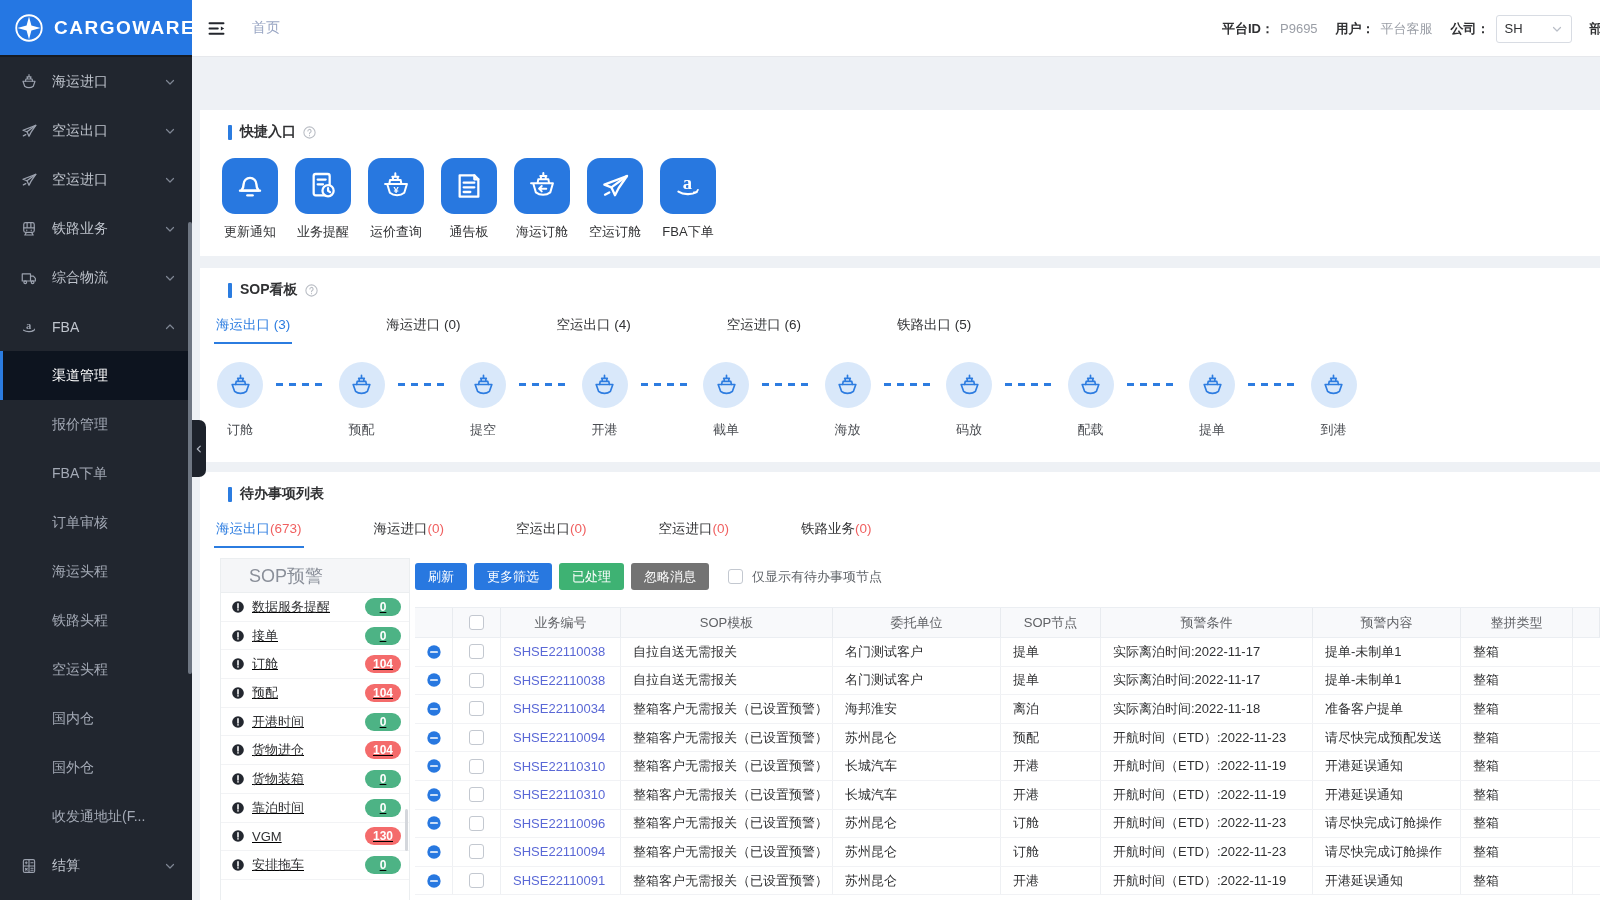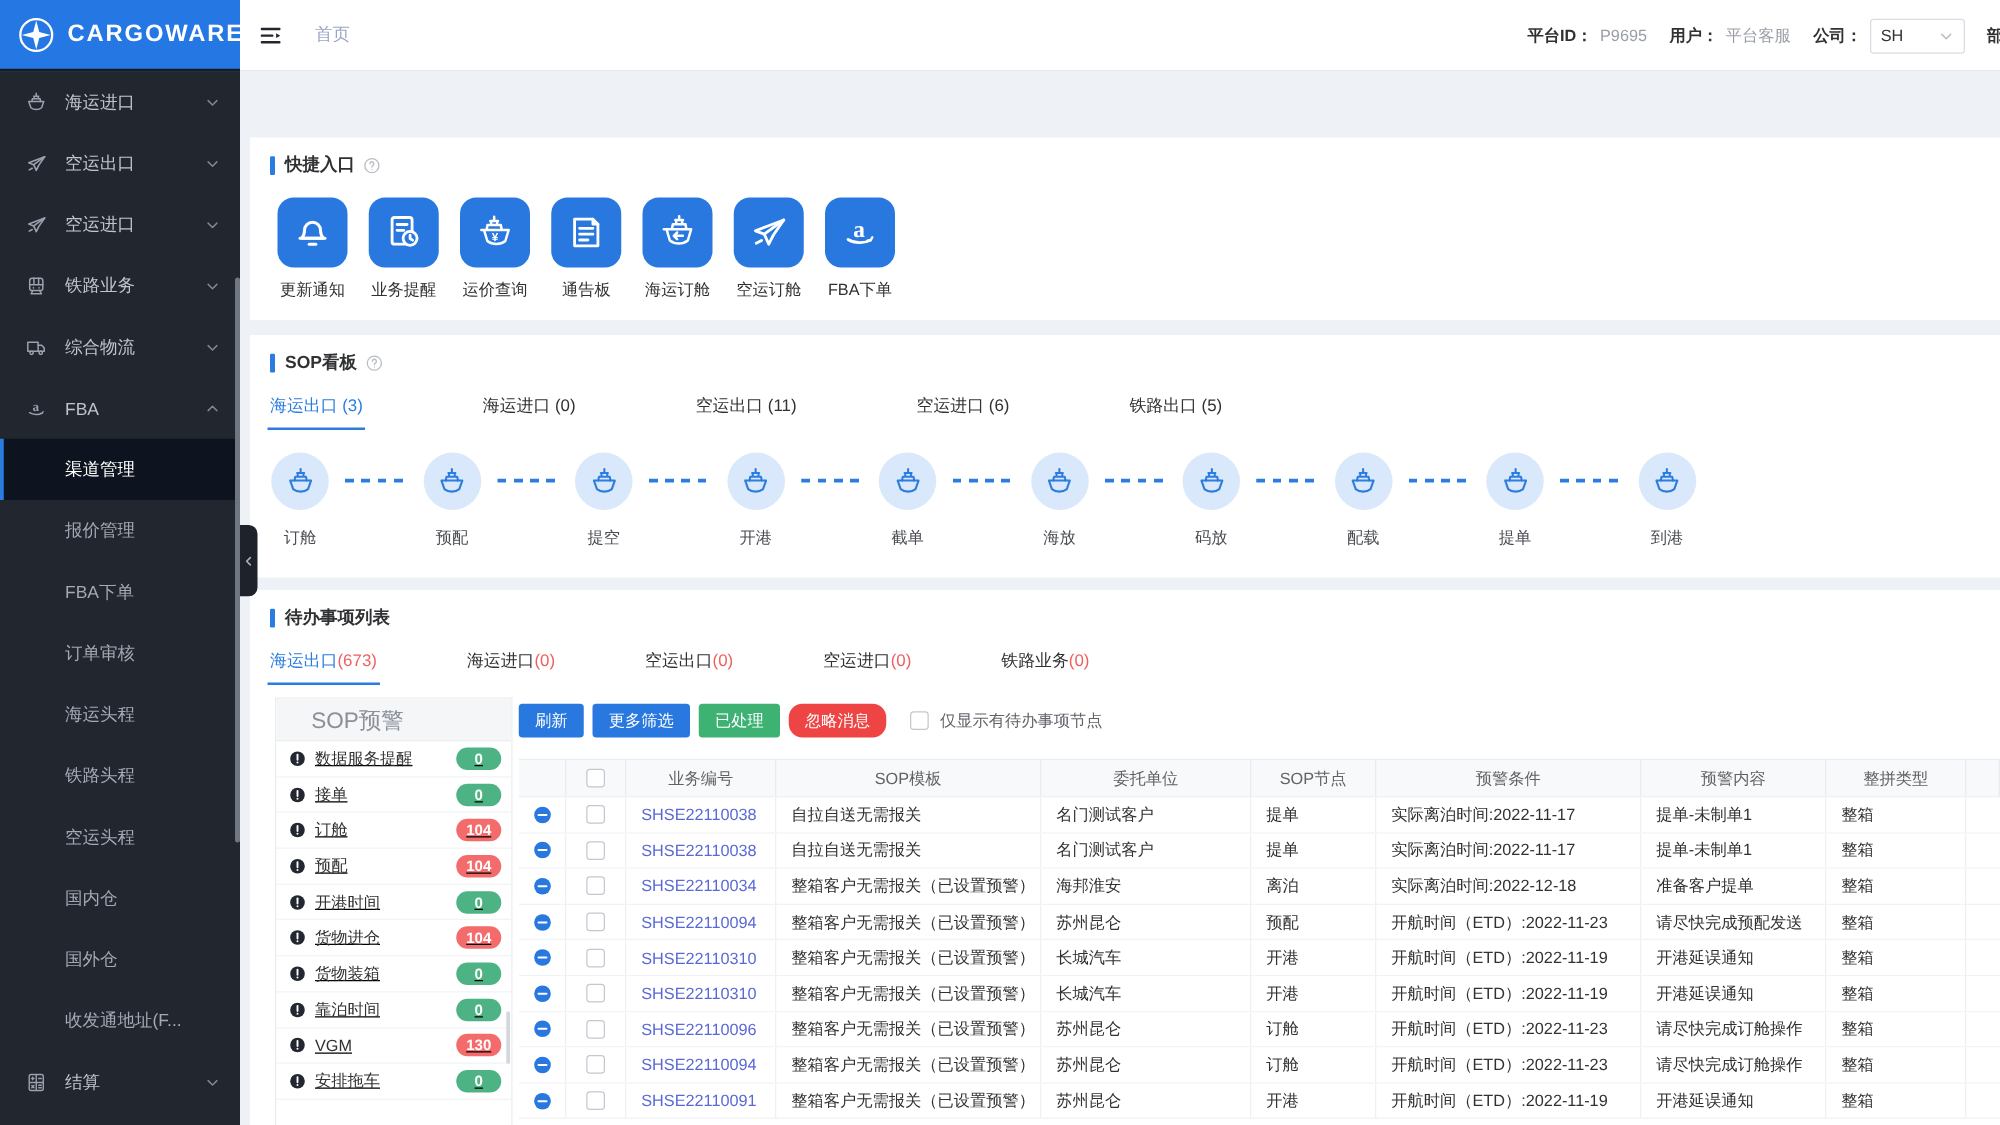--- a/index.html
+++ b/index.html
@@ -42,21 +42,21 @@
   .tb-select { width:76px; height:28px; border:1px solid #d8dce3; border-radius:3px; background:#fff; display:flex; align-items:center; padding:0 8px; cursor:pointer; }
   .tb-select .sel-text { flex:1; font-size:13px; color:#303133; }
   .tb-select .sel-chev { width:12px; height:12px; color:#b9bec7; display:inline-flex; }
   .tb-select .sel-chev svg { width:12px; height:12px; }
 
   
   .card { position:absolute; left:200px; width:1400px; background:#fff; }
   .card-quick { top:110px; height:146px; }
   .card-sop { top:268px; height:194px; }
   .card-todo { top:472px; height:428px; }
-  .sec-title { display:flex; align-items:center; padding:13px 0 0 16px; }
+  .sec-title { display:flex; align-items:center; padding:13px 0 0 28px; }
   .sec-bar { width:4px; height:15px; background:#2b7ce0; border-radius:1px; }
   .sec-text { font-size:14px; font-weight:bold; color:#303133; margin-left:8px; }
   .sec-help { width:15px; height:15px; color:#b9bdc4; margin-left:6px; display:inline-flex; }
   .sec-help svg { width:15px; height:15px; }
 
   
   .qitems { display:flex; gap:17px; padding:17px 0 0 22px; }
   .qitem { width:56px; display:flex; flex-direction:column; align-items:center; cursor:pointer; }
   .qicon { width:56px; height:56px; background:#2878e0; border-radius:13px; color:#fff; display:flex; align-items:center; justify-content:center; }
   .qicon svg { width:32px; height:32px; }
@@ -90,21 +90,21 @@
   .badge { min-width:36px; height:18px; border-radius:9px; color:#fff; font-size:12px; font-weight:bold; display:flex; align-items:center; justify-content:center; padding:0 6px; }
   .badge[data-level="green"] { background:#4db385; }
   .badge[data-level="red"] { background:#f46b6b; }
   .alerts-thumb { position:absolute; right:1px; top:250px; width:3px; height:42px; background:#d4d7dc; border-radius:2px; }
 
   .todo-right { position:absolute; left:215px; top:86px; right:0; bottom:0; }
   .toolbar { display:flex; align-items:center; margin-top:5px; }
   .btn { height:27px; border-radius:3px; color:#fff; font-size:13px; display:flex; align-items:center; justify-content:center; padding:0 13px; margin-right:7px; cursor:pointer; border:none; font-family:inherit; }
   .btn-blue { background:#2878e0; }
   .btn-green { background:#3eb273; }
-  .btn-red { background:#ef4444;border-radius:11px; }
+  .btn-red { background:#737373; }
   .cbx { width:15px; height:15px; border:1px solid #c3c8d0; border-radius:3px; background:#fff; cursor:pointer; flex:none; }
   .only-label { margin-left:9px; font-size:13px; color:#5f6368; }
   .toolbar .cbx { margin-left:12px; }
 
   
   .table { margin-top:17px; border-top:1px solid #ebeef2; }
   .trow { display:flex; height:28.6px; border-bottom:1px solid #f1f2f5; background:#fff; }
   .trow.thead { height:30px; background:#f8f9fb; border-bottom:1px solid #ebeef2; }
   .tc { display:flex; align-items:center; padding-left:12px; font-size:13px; color:#303133; border-right:1px solid #eef0f3; overflow:hidden; white-space:nowrap; }
   .thead .tc { justify-content:center; padding-left:0; color:#606266; border-right:1px solid #e8ebef; }
@@ -458,21 +458,21 @@
             <circle cx="12" cy="17" r="0.9" fill="currentColor" stroke="none"></circle>
           </svg>
         </span>
     </div>
     <div class="tabs">
 
         <span class="tab" data-active="true">海运出口 (3)</span>
 
         <span class="tab">海运进口 (0)</span>
 
-        <span class="tab">空运出口 (11)</span>
+        <span class="tab">空运出口 (4)</span>
 
         <span class="tab">空运进口 (6)</span>
 
         <span class="tab">铁路出口 (5)</span>
 
     </div>
     <div class="steps">
 
         <div class="step">
           <div class="step-circle">
@@ -801,21 +801,21 @@
                 </svg>
               </span>
             </div>
             <div class="tc c1">
               <span class="cbx"></span>
             </div>
             <div class="tc c2 link">SHSE22110034</div>
             <div class="tc c3">整箱客户无需报关（已设置预警）</div>
             <div class="tc c4">海邦淮安</div>
             <div class="tc c5">离泊</div>
-            <div class="tc c6">实际离泊时间:2022-12-18</div>
+            <div class="tc c6">实际离泊时间:2022-11-18</div>
             <div class="tc c7">准备客户提单</div>
             <div class="tc c8">整箱</div>
             <div class="tc c9"></div>
           </div>
 
           <div class="trow">
             <div class="tc c0">
               <span class="minus-ic">
                 <svg viewBox="0 0 24 24">
                   <circle cx="12" cy="12" r="10" fill="#2878e0"></circle>

